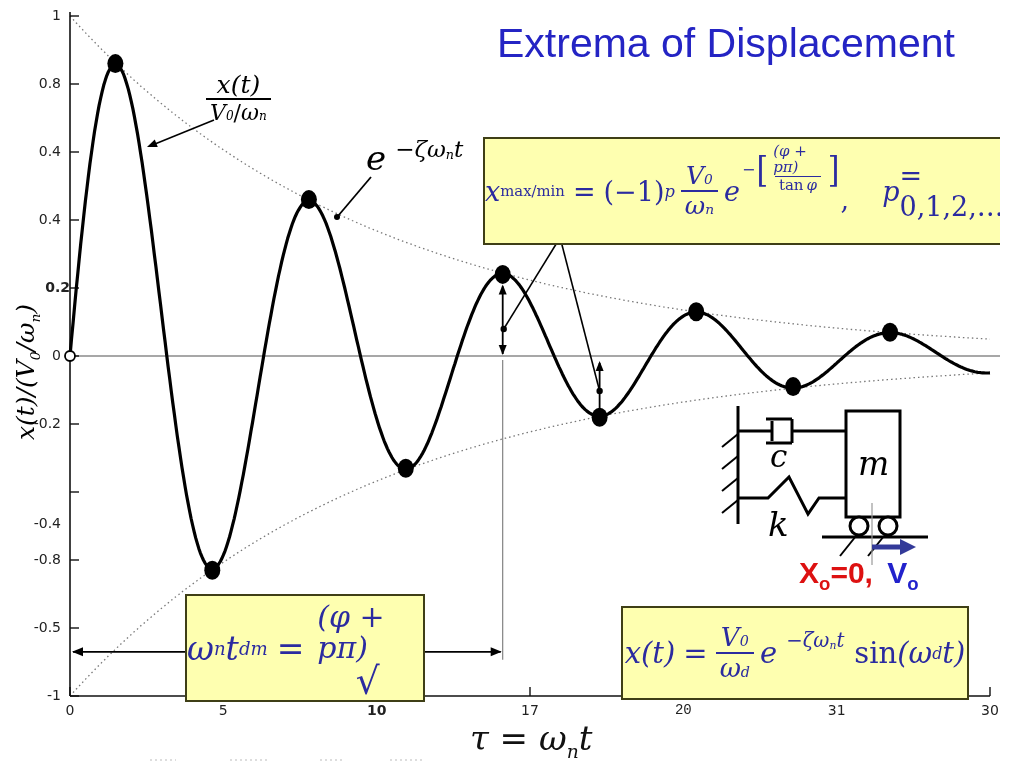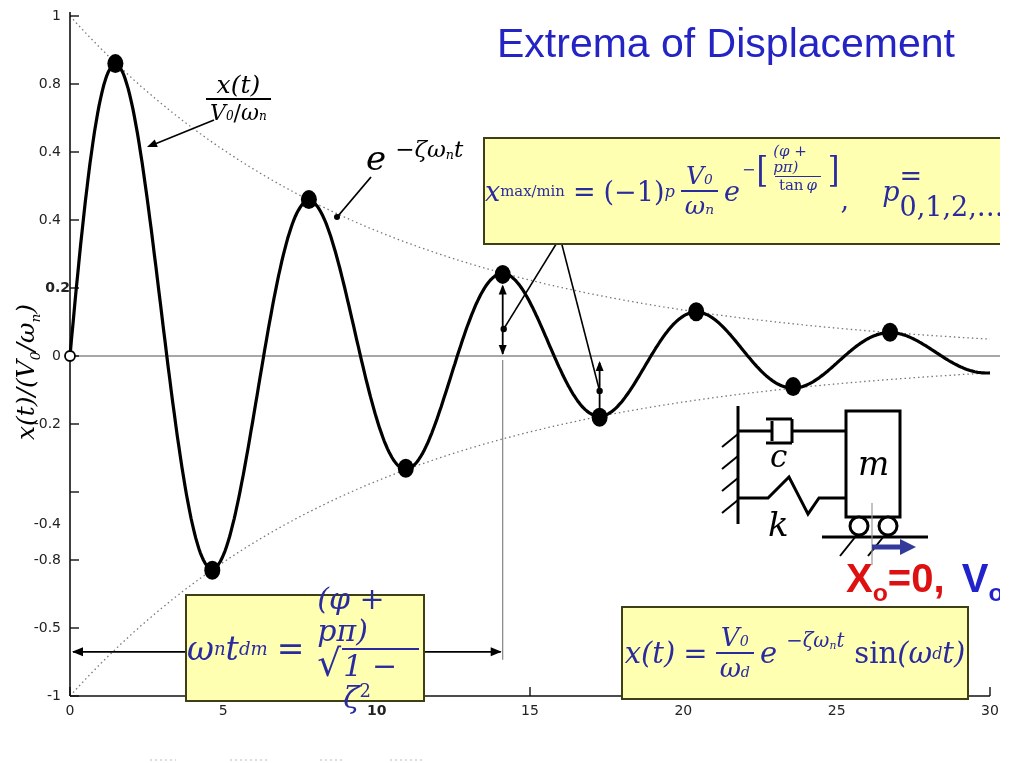--- a/index.html
+++ b/index.html
@@ -49,21 +49,21 @@
   .xaxis-label{position:absolute;left:470px;top:718px;font-size:34px;color:#111;}
 
   .curve-label{position:absolute;left:206px;top:72px;font-size:25px;color:#000;}
   .curve-label .den{font-size:22px;}
   .env-label{position:absolute;left:366px;top:138px;font-size:34px;color:#000;}
 
   
   .lbl-c{position:absolute;left:770px;top:438px;font-size:31px;color:#000;}
   .lbl-m{position:absolute;left:858px;top:444px;font-size:33px;color:#000;}
   .lbl-k{position:absolute;left:768px;top:504px;font-size:34px;color:#000;}
-  .ic-text{position:absolute;left:846px;top:556px;font-size:40px;font-weight:bold;
+  .ic-text{position:absolute;left:799px;top:556px;font-size:30px;font-weight:bold;
            font-family:"Liberation Sans",sans-serif;white-space:nowrap;}
   .ic-red{color:#dd1111;}
   .ic-blue{color:#2222cc;}
   .ic-text sub{font-size:0.62em;}
 </style>
 </head>
 <body>
 
 <div class="stage">
 
@@ -197,21 +197,20 @@
         <sub>n</sub>
         <span>t</span>
         <sub>dm</sub>
       <span class="rm" style="margin:0 9px">=</span>
       <span class="frac" style="font-size:30px;">
         <span class="num">
             <span>(φ + pπ)</span>
           </span>
         <span class="den" style="border-top:none;padding-top:2px;">
             <span class="sqrt">√</span>
-            <span class="ovl"><span>1 − ζ</span><sup class="rm">2</sup></span>
           </span>
       </span>
     </span>
   </div>
 
   <div class="ybox box3 math">
     <span class="row">
       <span>x(t)</span>
       <span class="rm" style="margin:0 8px">=</span>
       <span class="frac" style="font-size:26px;">
@@ -232,20 +231,23 @@
         </span>
       <span class="rm" style="margin-left:10px">sin</span>
       <span>(ω</span>
         <sub>d</sub>
         <span>t)</span>
     </span>
   </div>
 
   <div class="yaxis-label math">
     <span>x(t)/(V</span><sub>0</sub><span>/ω</span><sub>n</sub><span>)</span>
+  </div>
+  <div class="xaxis-label math">
+    <span>τ = ω</span><sub>n</sub><span>t</span>
   </div>
 
   <svg id="sdof-svg" width="1024" height="763">
       <line x1="738" y1="406" x2="738" y2="524" stroke="#000" stroke-width="3"></line>
       <line x1="738" y1="434" x2="722" y2="447" stroke="#000" stroke-width="2"></line>
       <line x1="738" y1="456" x2="722" y2="469" stroke="#000" stroke-width="2"></line>
       <line x1="738" y1="478" x2="722" y2="491" stroke="#000" stroke-width="2"></line>
       <line x1="738" y1="500" x2="722" y2="513" stroke="#000" stroke-width="2"></line>
       <line x1="738" y1="431" x2="772" y2="431" stroke="#000" stroke-width="3"></line>
       <line x1="772" y1="421" x2="772" y2="441" stroke="#000" stroke-width="3"></line>
@@ -279,17 +281,17 @@
     <div class="ytick" style="left: 24px; top: 279px; font-weight: bold;">0.2</div>
     <div class="ytick" style="left: 15px; top: 347px;">0</div>
     <div class="ytick" style="left: 15px; top: 415px; text-align: right;">-0.2</div>
     <div class="ytick" style="left: 15px; top: 483px; margin-top: 32px;">-0.4</div>
     <div class="ytick" style="left: 15px; top: 551px;">-0.8</div>
     <div class="ytick" style="left: 15px; top: 619px;">-0.5</div>
     <div class="ytick" style="left: 15px; top: 687px;">-1</div>
     <div class="xtick" style="left: 47px; top: 702px;">0</div>
     <div class="xtick" style="left: 200.333px; top: 702px;">5</div>
     <div class="xtick" style="left: 353.667px; top: 702px; font-weight: bold;">10</div>
-    <div class="xtick" style="left: 507px; top: 702px;">15</div>
-    <div class="xtick" style="left: 660.333px; top: 702px;">20</div>
-    <div class="xtick" style="left: 813.667px; top: 702px;">25</div>
+    <div class="xtick" style="left: 507px; top: 702px;">17</div>
+    <div class="xtick" style="left: 660.333px; top: 702px; font-family: Liberation Mono, monospace;">20</div>
+    <div class="xtick" style="left: 813.667px; top: 702px;">31</div>
     <div class="xtick" style="left: 967px; top: 702px;">30</div>
   </div>
 
 </body></html>

